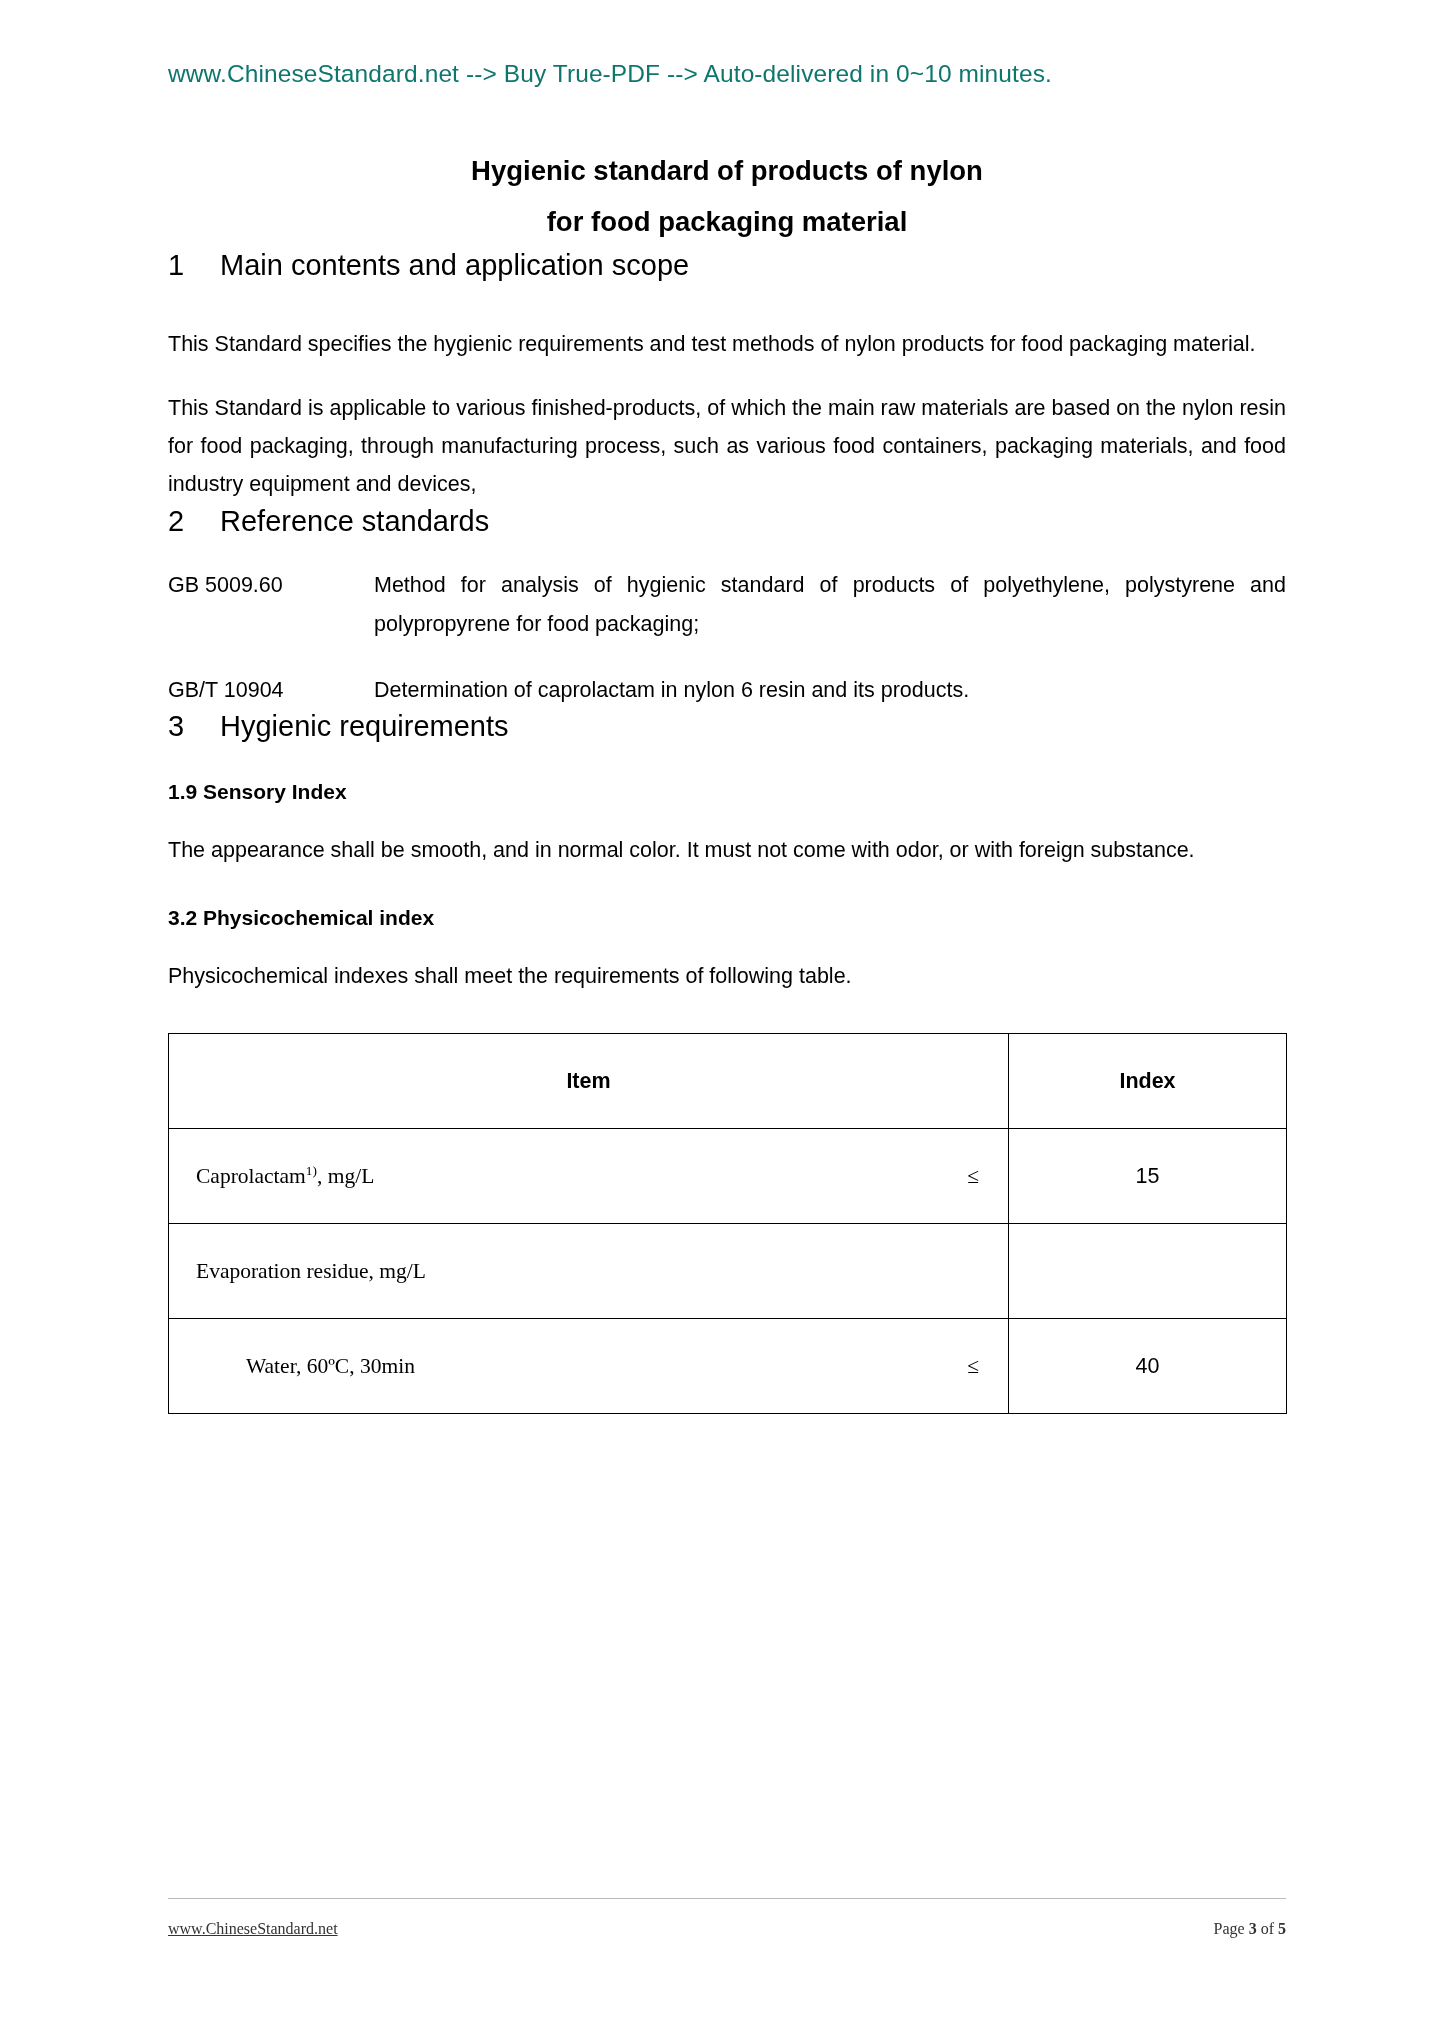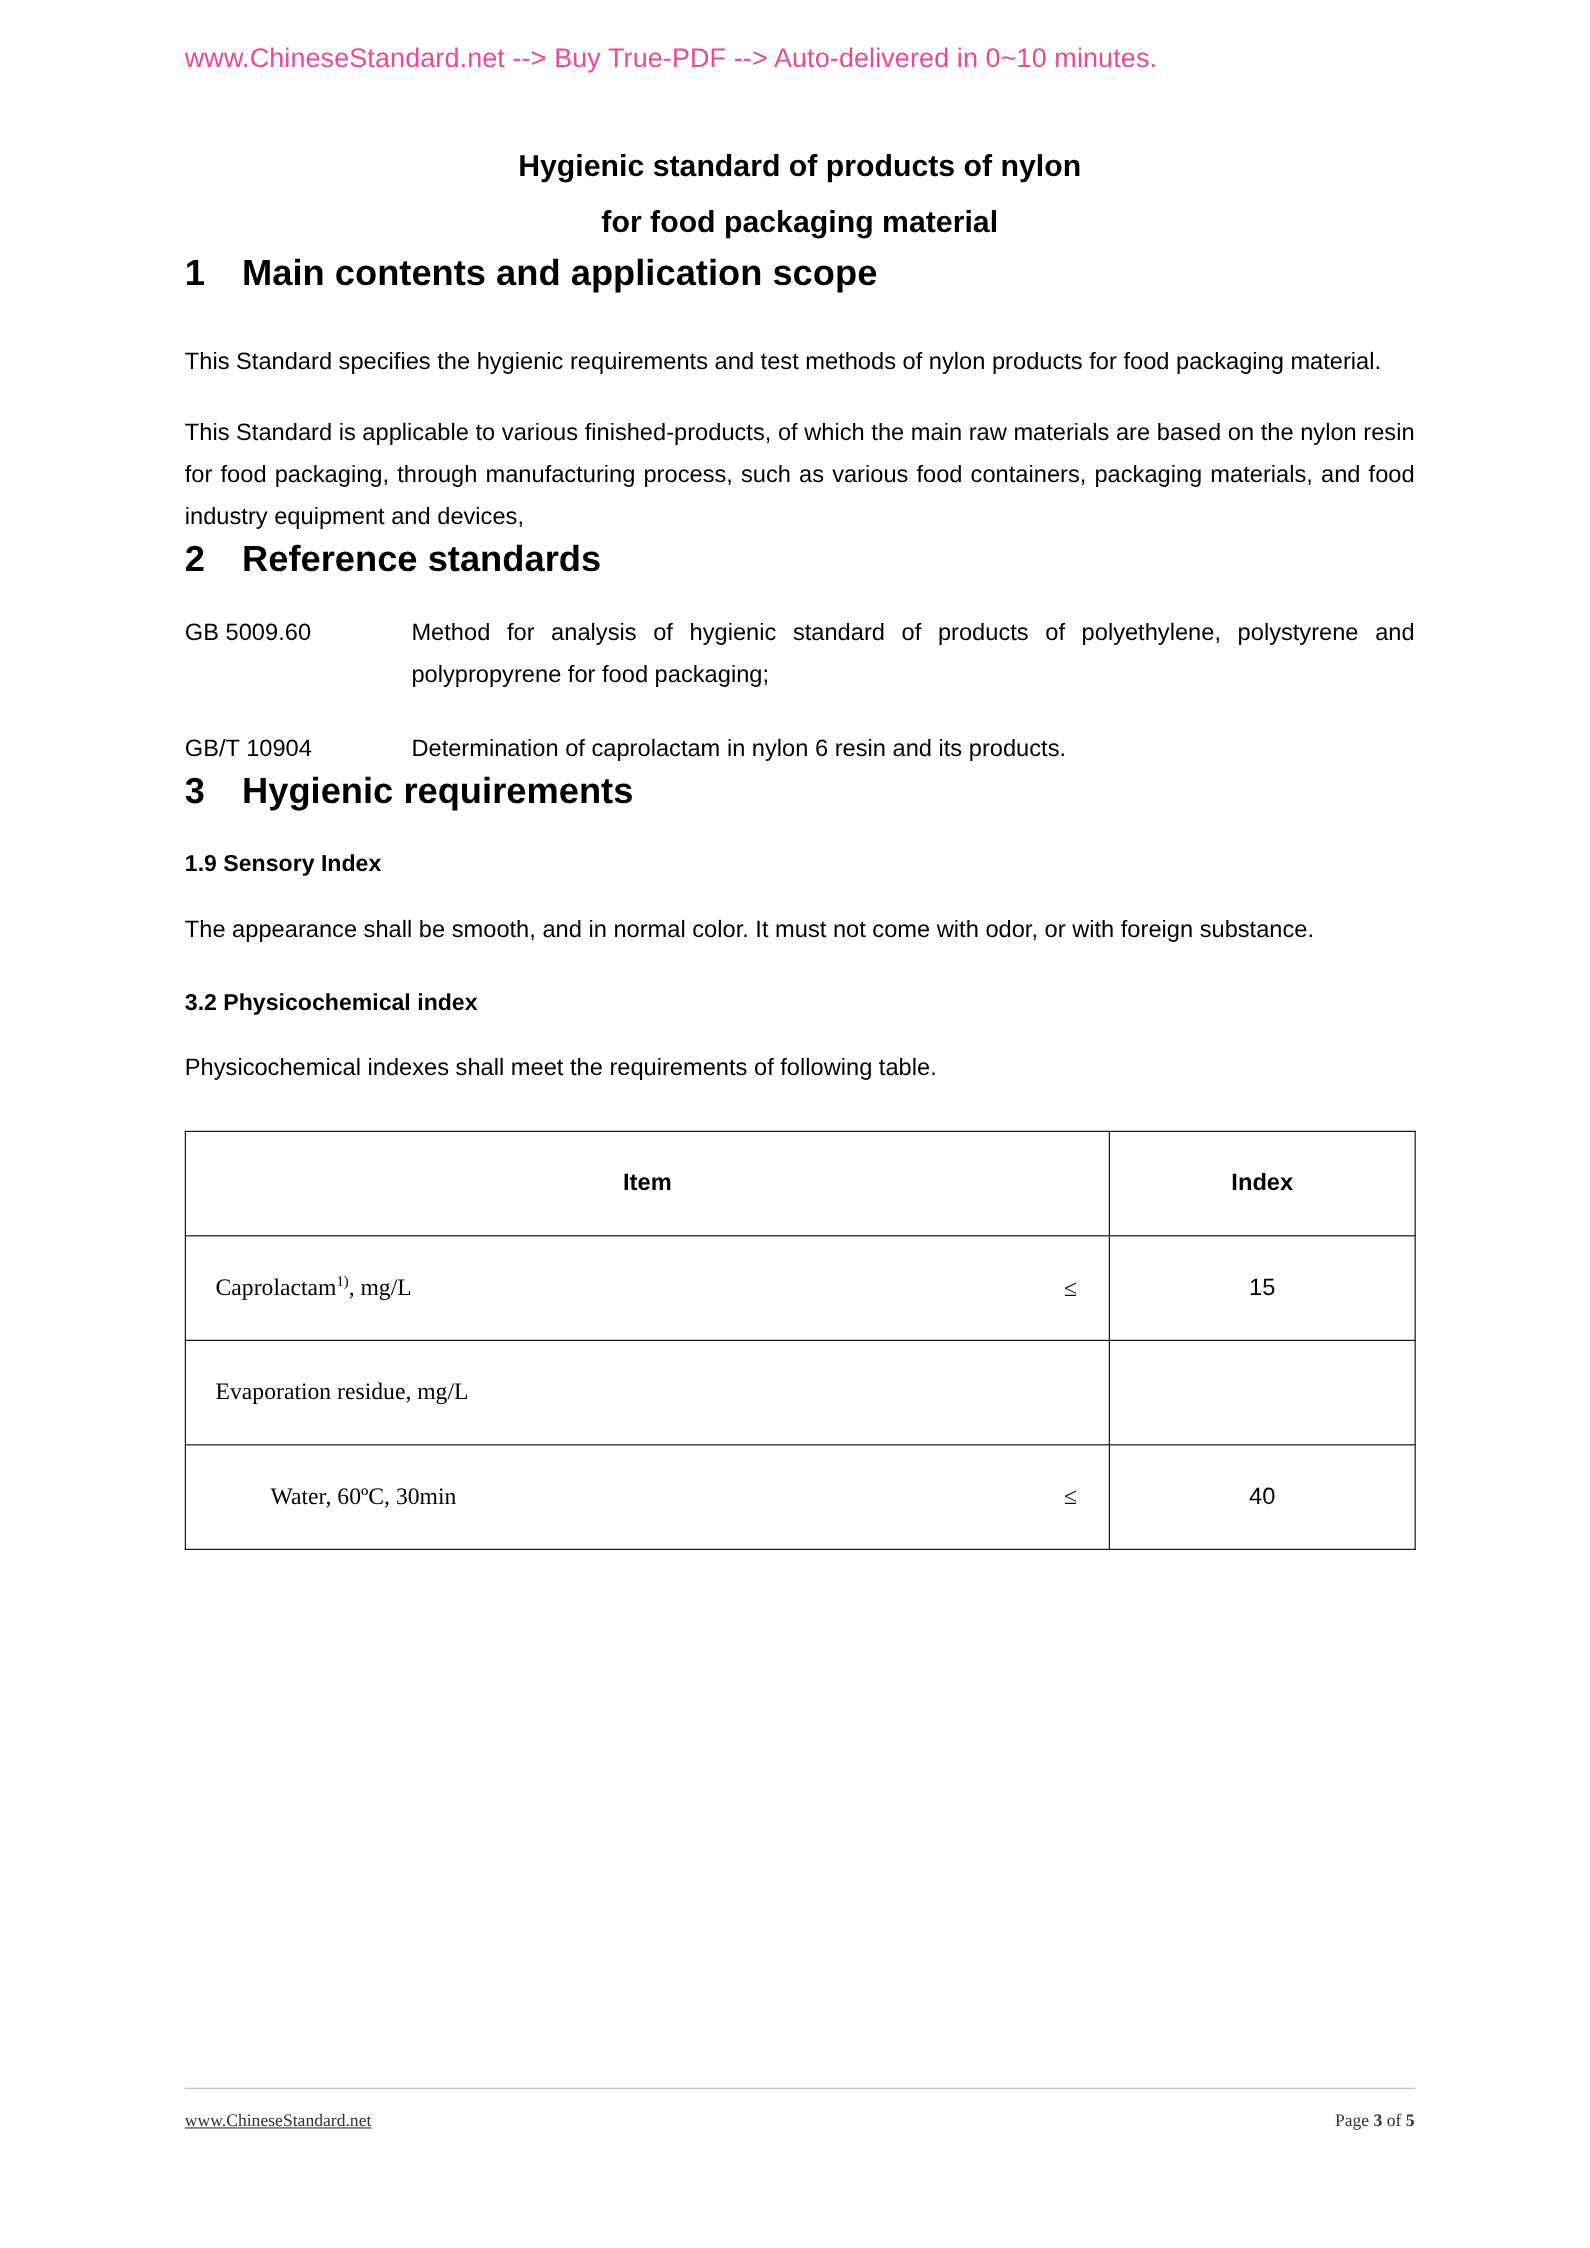--- a/index.html
+++ b/index.html
@@ -20,39 +20,39 @@
     box-sizing: border-box;
     padding: 0;
   }
   .content {
     position: absolute;
     left: 168px;
     top: 0;
     width: 1118px;
   }
   .watermark {
-    margin-top: 40px;
+    margin-top: 60px;
     font-size: 24.5px;
-    color: #ec4899;
+    color: #0f766e;
     letter-spacing: 0.1px;
     white-space: nowrap;
   }
   .doc-title {
     margin-top: 58px;
     text-align: center;
     font-size: 27.5px;
     font-weight: bold;
     line-height: 1.85;
   }
   .doc-title .line2 {
     display: block;
   }
   h2.section {
-    font-size: 33px;
-    font-weight: bold;
+    font-size: 29px;
+    font-weight: normal;
     margin: 0;
     line-height: 1.2;
   }
   .sec-1 { margin-top: 72px; }
   .sec-2 { margin-top: 78px; }
   .sec-3 { margin-top: 80px; }
   .section .num {
     display: inline-block;
     width: 52px;
   }

